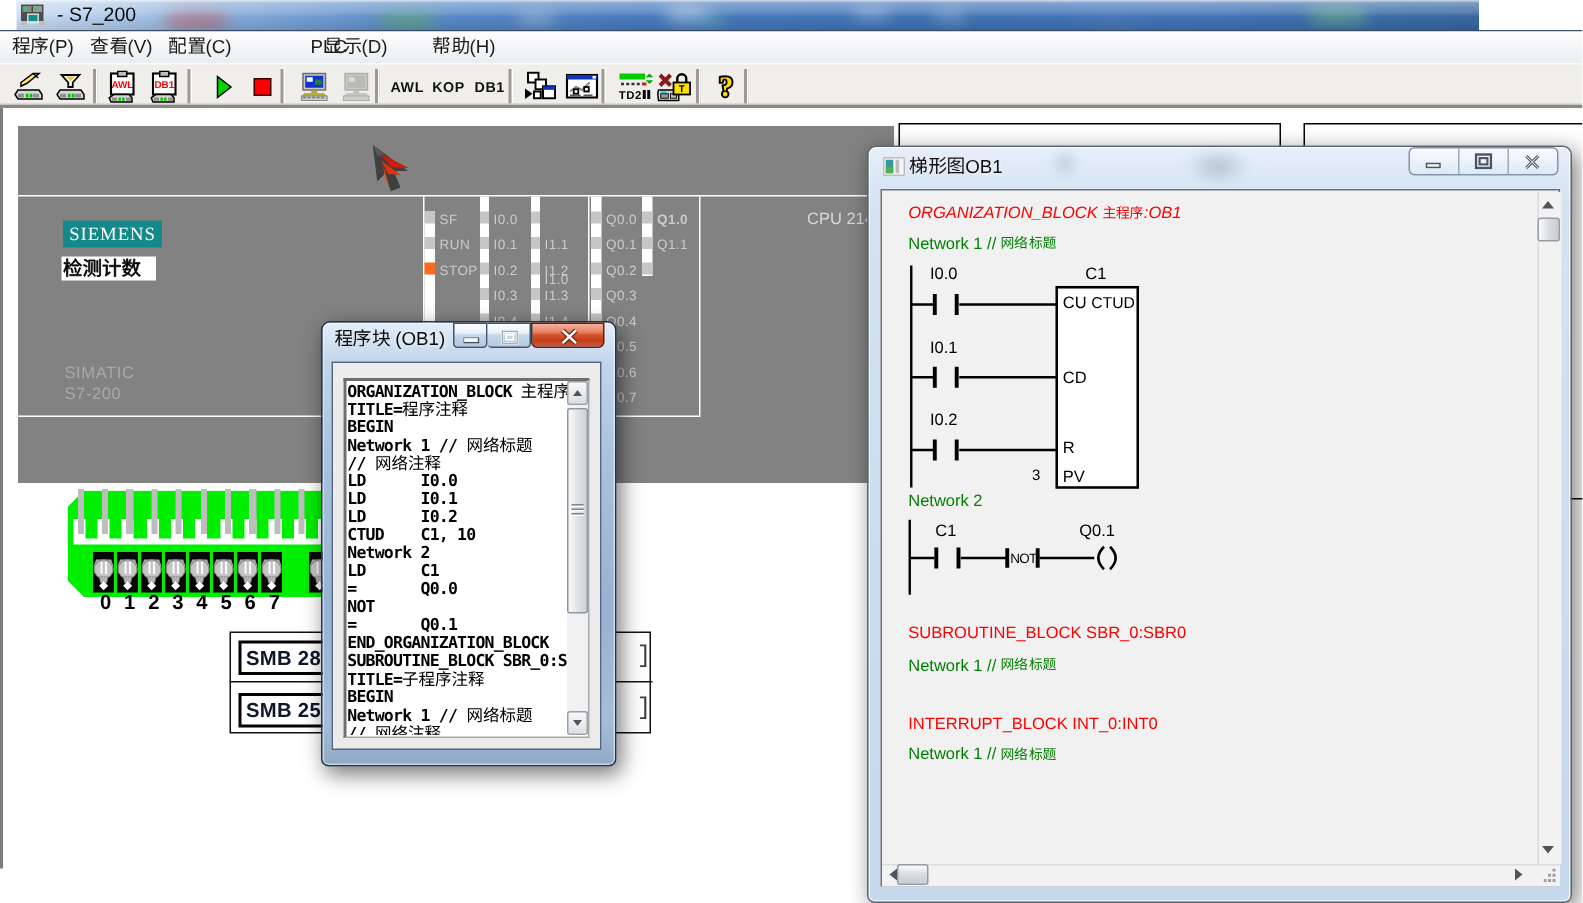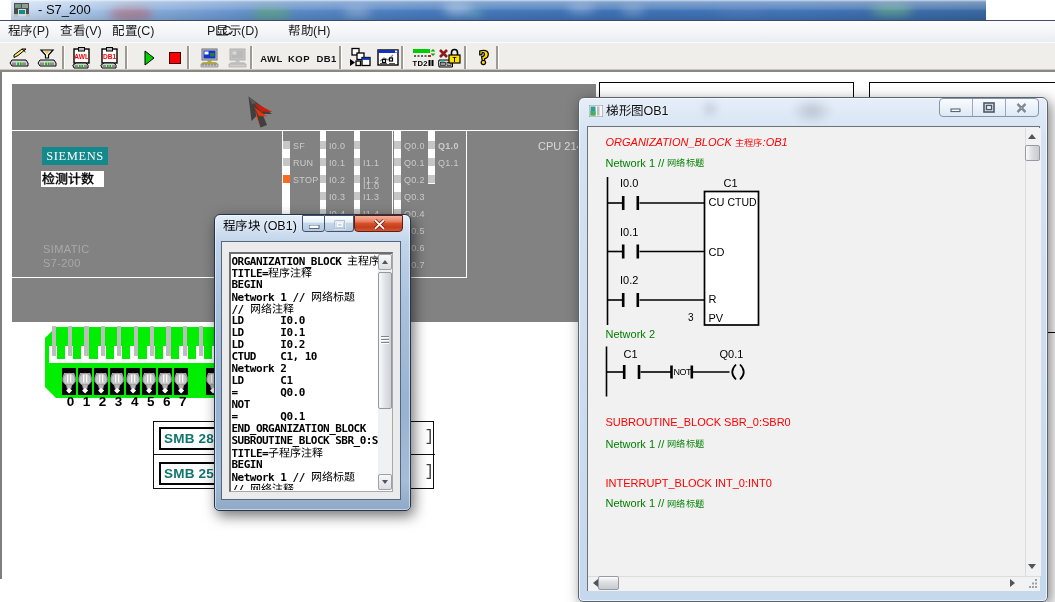--- a/index.html
+++ b/index.html
@@ -62,21 +62,21 @@
   .term-lever{position:absolute;top:0px;width:4.3px;height:29.5px;background:#bdbdbd;}
   #term-bulbrow{left:4px;top:42px;width:165px;height:27px;}
   .bulb-sq{position:absolute;top:0;width:14.2px;height:27px;background:#060606;}
   #term-digits{left:45px;top:394px;width:169px;height:16px;}
   .digit{position:absolute;top:0;width:16px;text-align:center;font-size:13.5px;font-weight:bold;color:#000;}
 
   
   #smb-outer{left:153px;top:421px;width:279px;height:66px;background:#fff;border:1.5px solid #101010;}
   #smb-div{left:153px;top:453.5px;width:282px;height:1.5px;background:#101010;}
   .smb-box{position:absolute;left:159px;width:56px;height:19px;background:#fff;border:2px solid #050505;
-    font-size:13.5px;font-weight:bold;color:#0f766e;line-height:19px;padding-left:3px;letter-spacing:.2px;}
+    font-size:13.5px;font-weight:bold;color:#0f172a;line-height:19px;padding-left:3px;letter-spacing:.2px;}
   .smb-bracket{position:absolute;left:424.5px;font-size:16px;color:#3f3f3f;font-family:"Liberation Mono",monospace;font-weight:normal;}
 
   
   .bgbox{position:absolute;background:#fff;border:1.5px solid #050505;}
 
   
   #win-lad{left:578px;top:97px;width:468px;height:503px;border-radius:6px 6px 5px 5px;
     background:linear-gradient(180deg,#e6eef9 0%,#d4e2f2 8%,#c6d8ec 100%);
     border:1px solid #5b6572;box-shadow:3px 4px 14px rgba(0,0,0,.5), inset 0 0 0 1px rgba(255,255,255,.65);}
   #lad-smudge1{left:790px;top:98px;width:44px;height:26px;background:radial-gradient(ellipse at center,rgba(110,120,135,.35),rgba(110,120,135,0) 70%);filter:blur(3px);}

